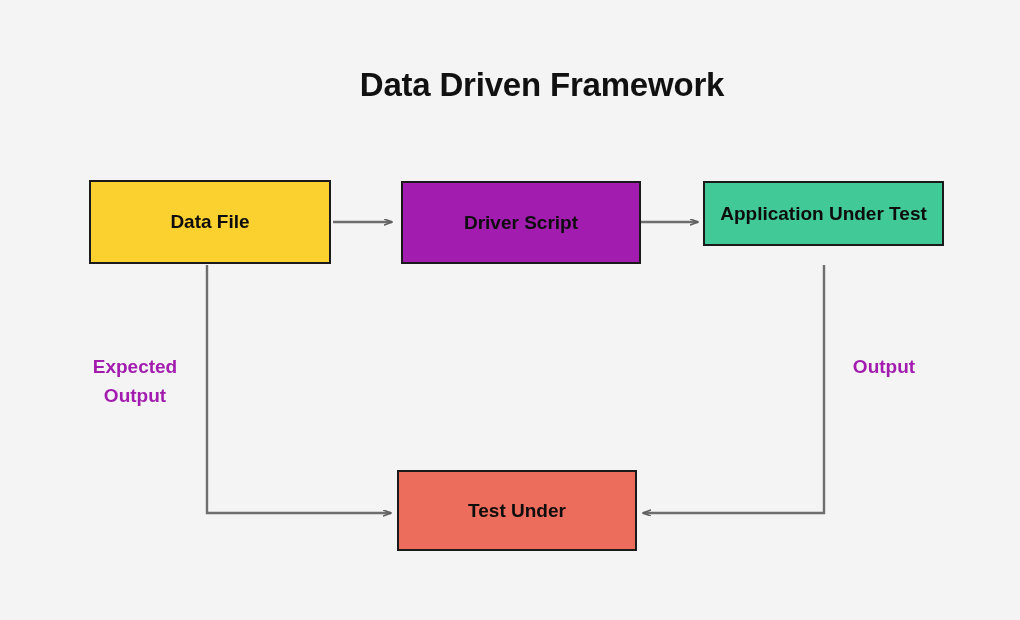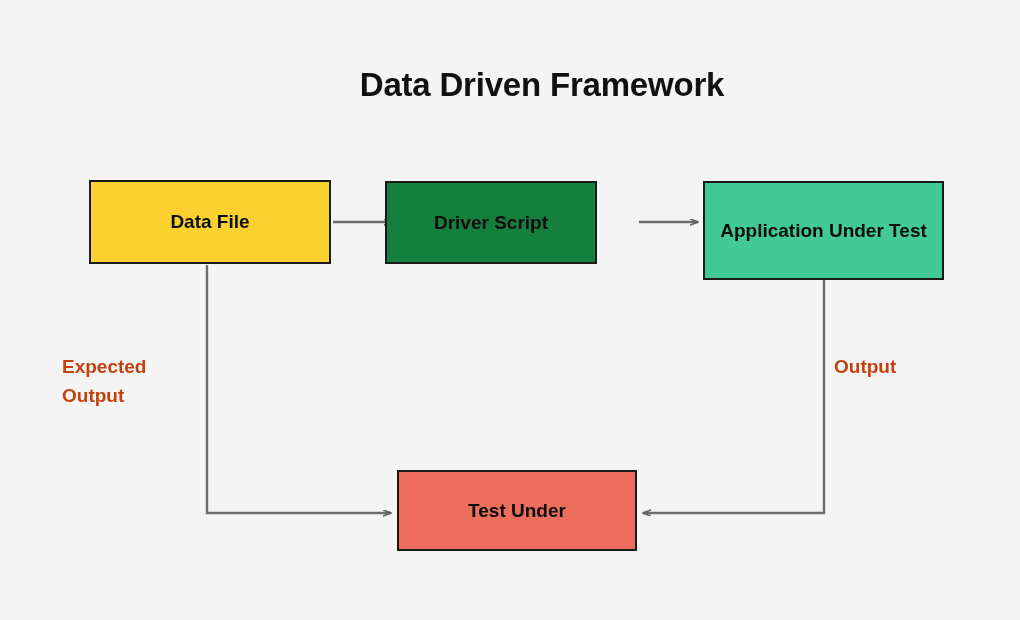--- a/index.html
+++ b/index.html
@@ -64,38 +64,38 @@
     color: #0d0d0d;
     line-height: 1.32;
     padding: 4px 12px;
   }
 
   #node-data-file {
     left: 89px;  top: 180px;  width: 242px; height: 84px;
     background: #FBD12F;
   }
   #node-driver-script {
-    left: 385px; top: 181px;  width: 212px; height: 83px;
-    background: #15803d;
+    left: 401px; top: 181px;  width: 240px; height: 83px;
+    background: #a21caf;
   }
   #node-application-under-test {
-    left: 703px; top: 181px;  width: 241px; height: 99px;
+    left: 703px; top: 181px;  width: 241px; height: 65px;
     background: #41C997;
   }
   #node-test-result {
     left: 397px; top: 470px;  width: 240px; height: 81px;
     background: #EC6D5C;
   }
 
   .edge-label {
     position: absolute;
-    text-align: left;
+    text-align: center;
     font-size: 19px;
     font-weight: bold;
-    color: #c2410c;
+    color: #a21caf;
     line-height: 1.5;
   }
   #label-expected-output {
     left: 62px;  top: 353px; width: 146px;
   }
   #label-actual-output {
     left: 834px; top: 353px; width: 100px;
   }
 </style>
 </head>

